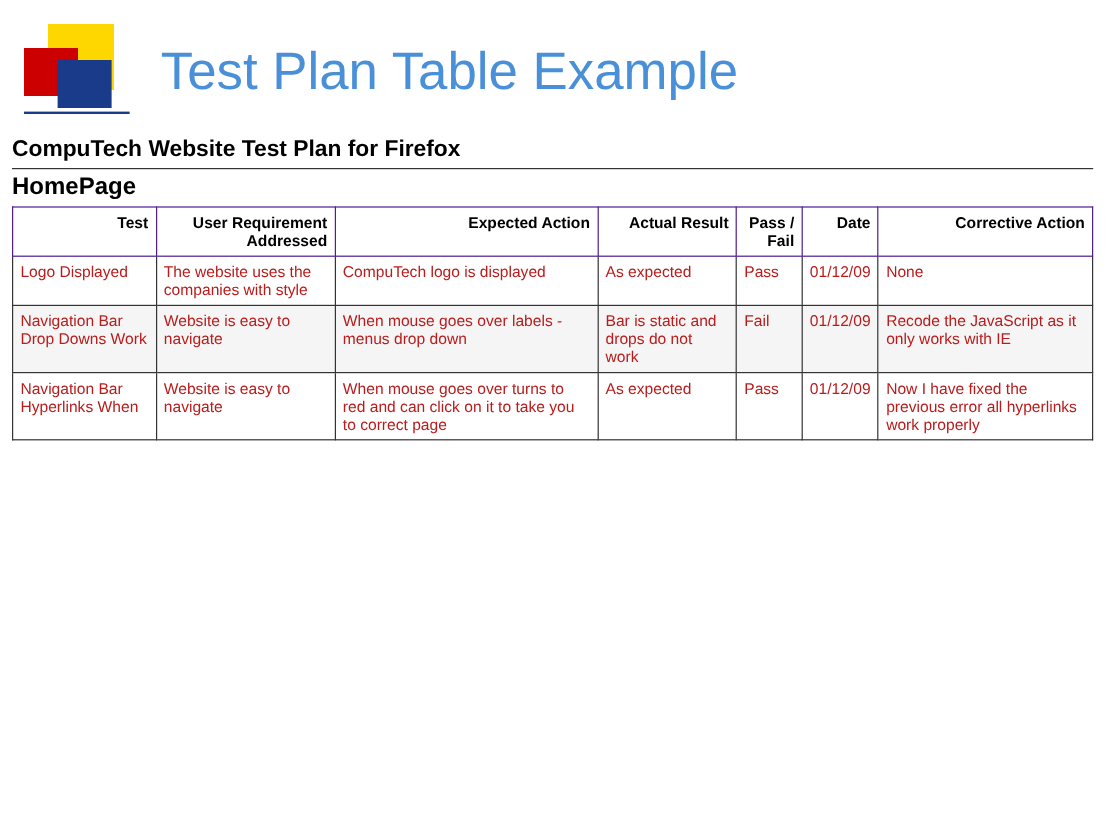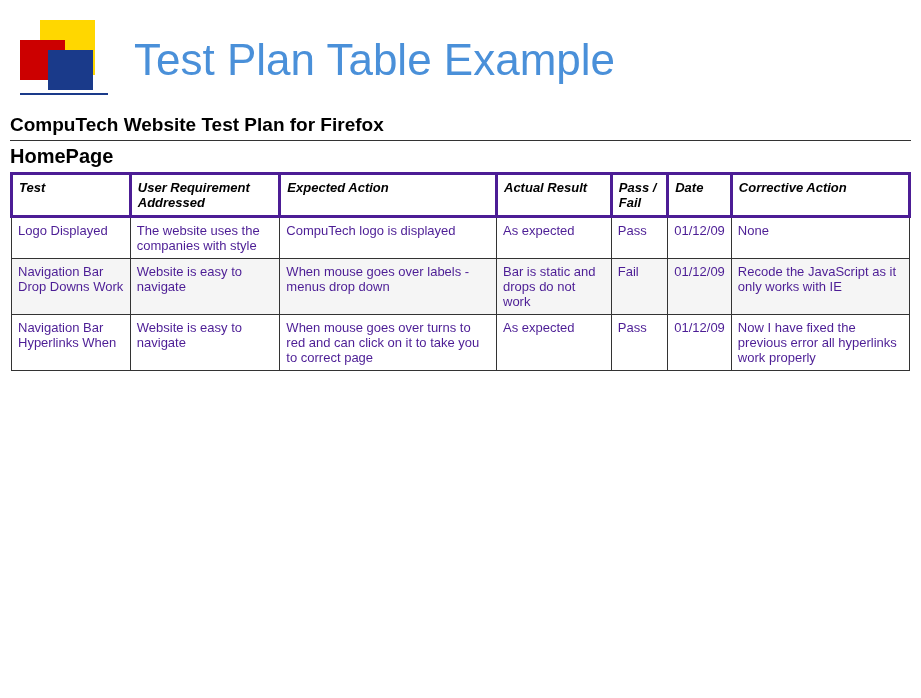--- a/index.html
+++ b/index.html
@@ -92,34 +92,33 @@
 
     .test-table {
       width: calc(100% - 20px);
       margin: 0 10px;
       border-collapse: collapse;
       font-size: 13px;
     }
 
     .test-table th {
       background: #ffffff;
-      border: 3px solid #4c1d95;
+      border: 1px solid #4c1d95;
       padding: 5px 6px;
       font-weight: bold;
       vertical-align: top;
-      text-align: left;
-      font-style: italic;
+      text-align: right;
     }
 
     .test-table td {
       border: 1px solid #333;
       padding: 5px 6px;
       vertical-align: top;
       text-align: left;
-      color: #4c1d95;
+      color: #b91c1c;
     }
 
     .test-table tr:nth-child(even) td {
       background: #f5f5f5;
     }
 
     .test-table tr:nth-child(odd) td {
       background: #ffffff;
     }
 

